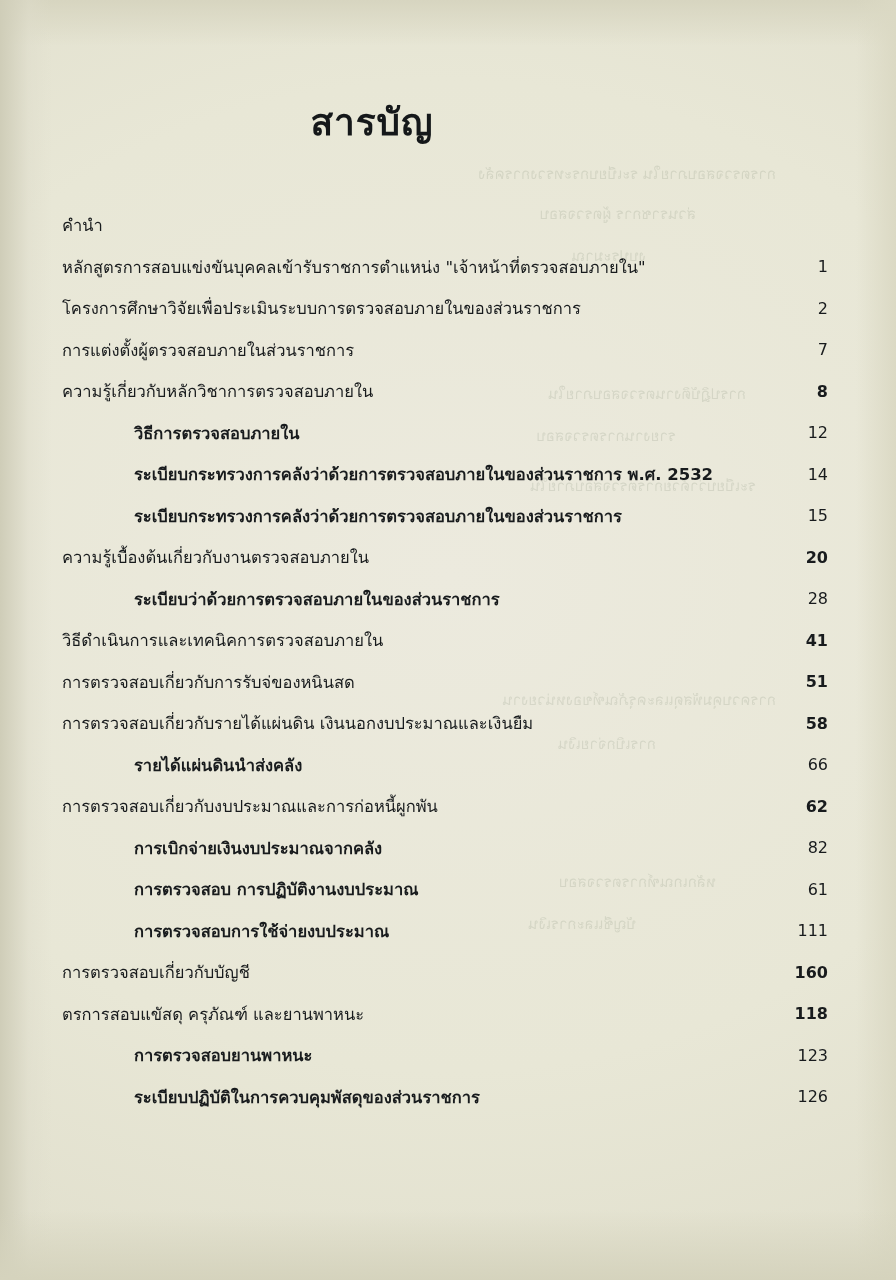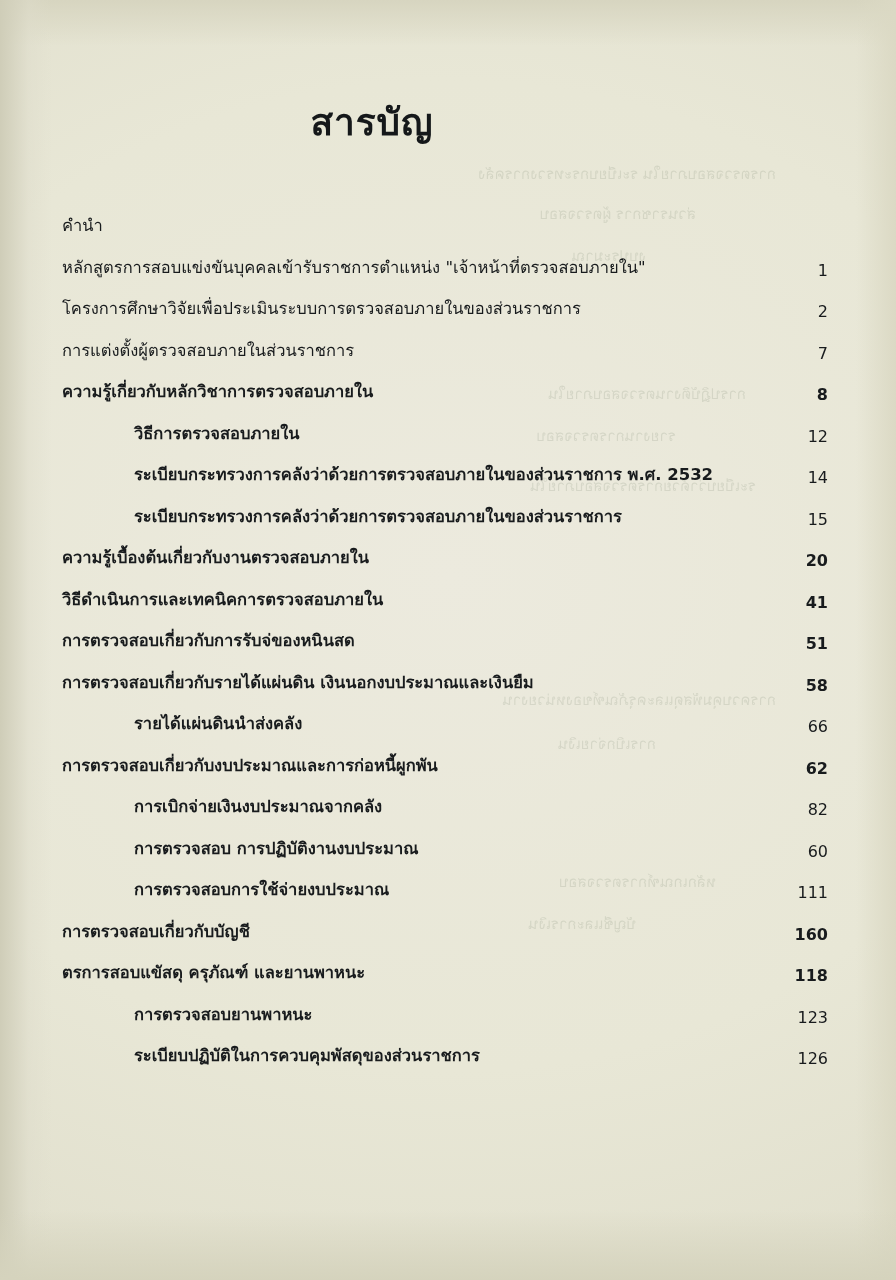--- a/index.html
+++ b/index.html
@@ -83,37 +83,37 @@
   }
 
   .toc {
     position: absolute;
     left: 62px;
     top: 212px;
     width: 772px;
   }
   .row {
     display: flex;
-    align-items: flex-end;
+    align-items: center;
     margin-bottom: 15.5px;
   }
   .row .label {
     font-size: 16.5px;
     color: #181b1d;
     white-space: nowrap;
   }
   .row .page-no {
     margin-left: auto;
     font-size: 16px;
     color: #181b1d;
     width: 58px;
     text-align: right;
     padding-right: 6px;
   }
-  .row.level-1 .label { font-weight: bold; }
+  .row.level-1 .label { font-weight: normal; }
   .row.level-1 .page-no { font-weight: bold; }
   .row.level-2 .label {
     padding-left: 72px;
     font-weight: bold;
   }
   .row.level-2 .page-no { font-weight: normal; }
   .row.plain .label { font-weight: normal; }
 </style>
 </head>
 <body>
@@ -170,20 +170,24 @@
         <span class="page-no">14</span>
       </div>
       <div class="row level-2">
         <span class="label">ระเบียบกระทรวงการคลังว่าด้วยการตรวจสอบภายในของส่วนราชการ</span>
         <span class="page-no">15</span>
       </div>
       <div class="row level-1">
         <span class="label">ความรู้เบื้องต้นเกี่ยวกับงานตรวจสอบภายใน</span>
         <span class="page-no">20</span>
       </div>
+      <div class="row level-2">
+        <span class="label">ระเบียบว่าด้วยการตรวจสอบภายในของส่วนราชการ</span>
+        <span class="page-no">28</span>
+      </div>
       <div class="row level-1">
         <span class="label">วิธีดำเนินการและเทคนิคการตรวจสอบภายใน</span>
         <span class="page-no">41</span>
       </div>
       <div class="row level-1">
         <span class="label">การตรวจสอบเกี่ยวกับการรับจ่ของหนินสด</span>
         <span class="page-no">51</span>
       </div>
       <div class="row level-1">
         <span class="label">การตรวจสอบเกี่ยวกับรายได้แผ่นดิน  เงินนอกงบประมาณและเงินยืม</span>
@@ -196,21 +200,21 @@
       <div class="row level-1">
         <span class="label">การตรวจสอบเกี่ยวกับงบประมาณและการก่อหนี้ผูกพัน</span>
         <span class="page-no">62</span>
       </div>
       <div class="row level-2">
         <span class="label">การเบิกจ่ายเงินงบประมาณจากคลัง</span>
         <span class="page-no">82</span>
       </div>
       <div class="row level-2">
         <span class="label">การตรวจสอบ  การปฏิบัติงานงบประมาณ</span>
-        <span class="page-no">60</span>
+        <span class="page-no">61</span>
       </div>
       <div class="row level-2">
         <span class="label">การตรวจสอบการใช้จ่ายงบประมาณ</span>
         <span class="page-no">111</span>
       </div>
       <div class="row level-1">
         <span class="label">การตรวจสอบเกี่ยวกับบัญชี</span>
         <span class="page-no">160</span>
       </div>
       <div class="row level-1">

